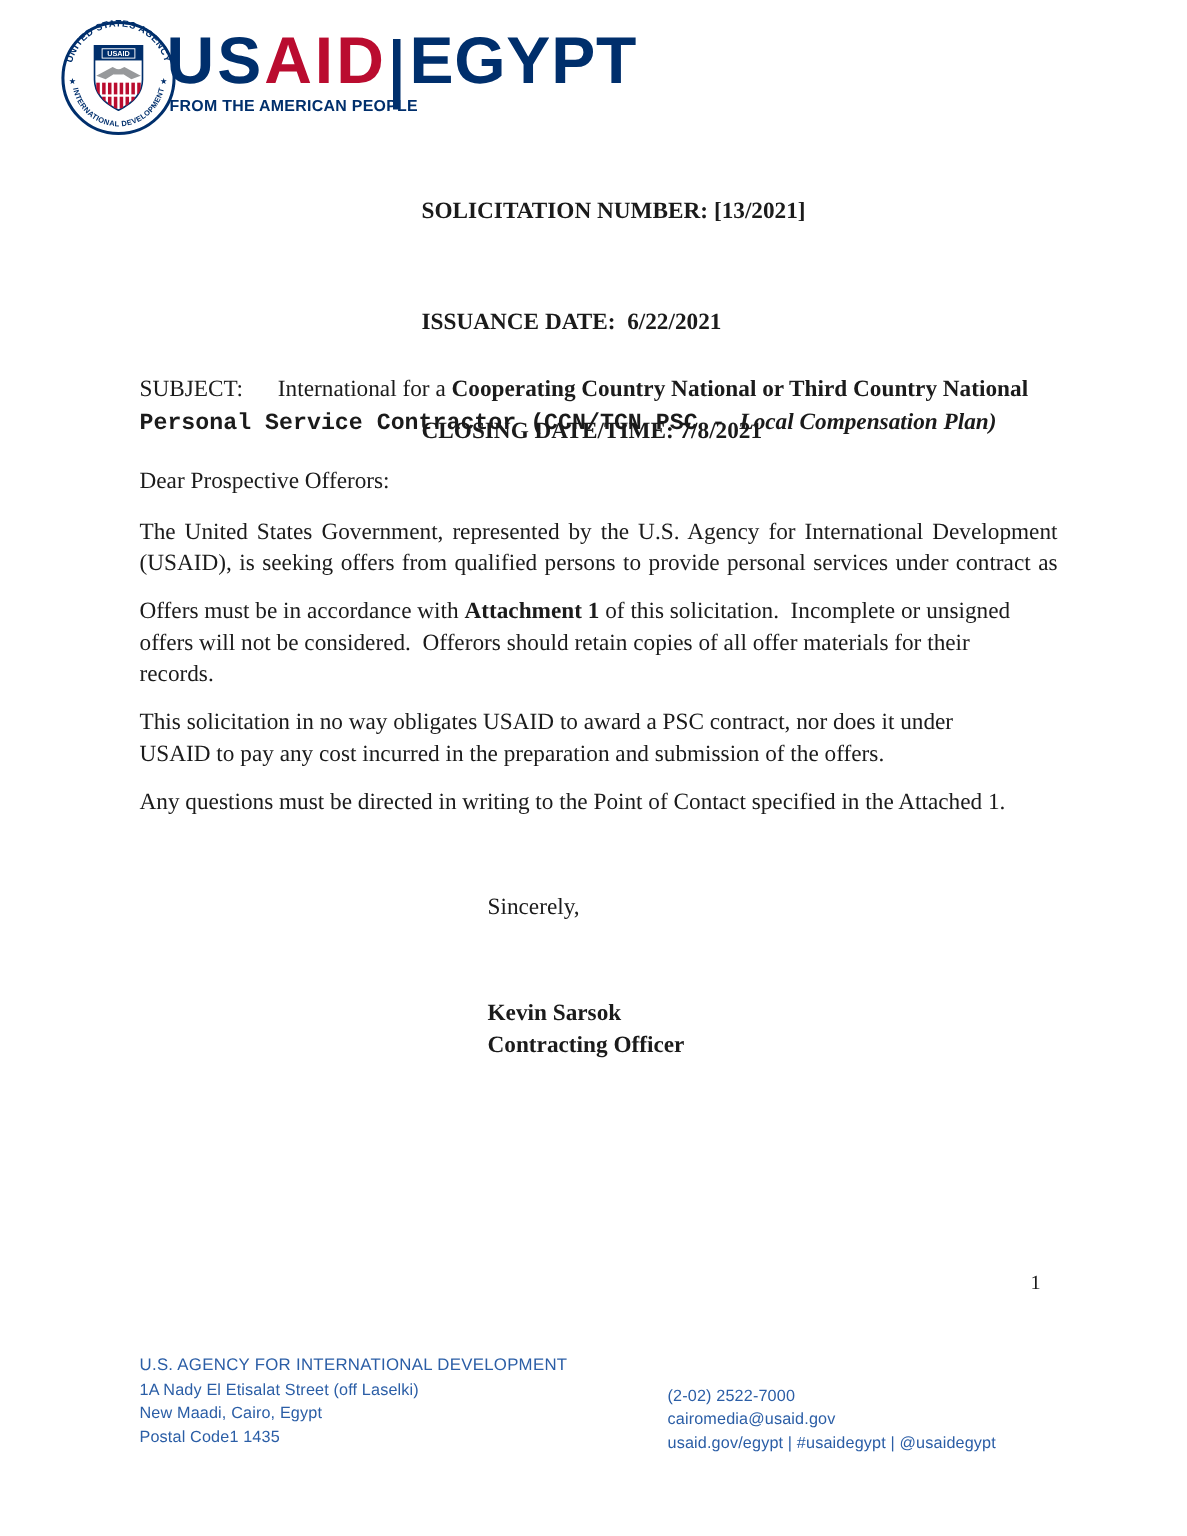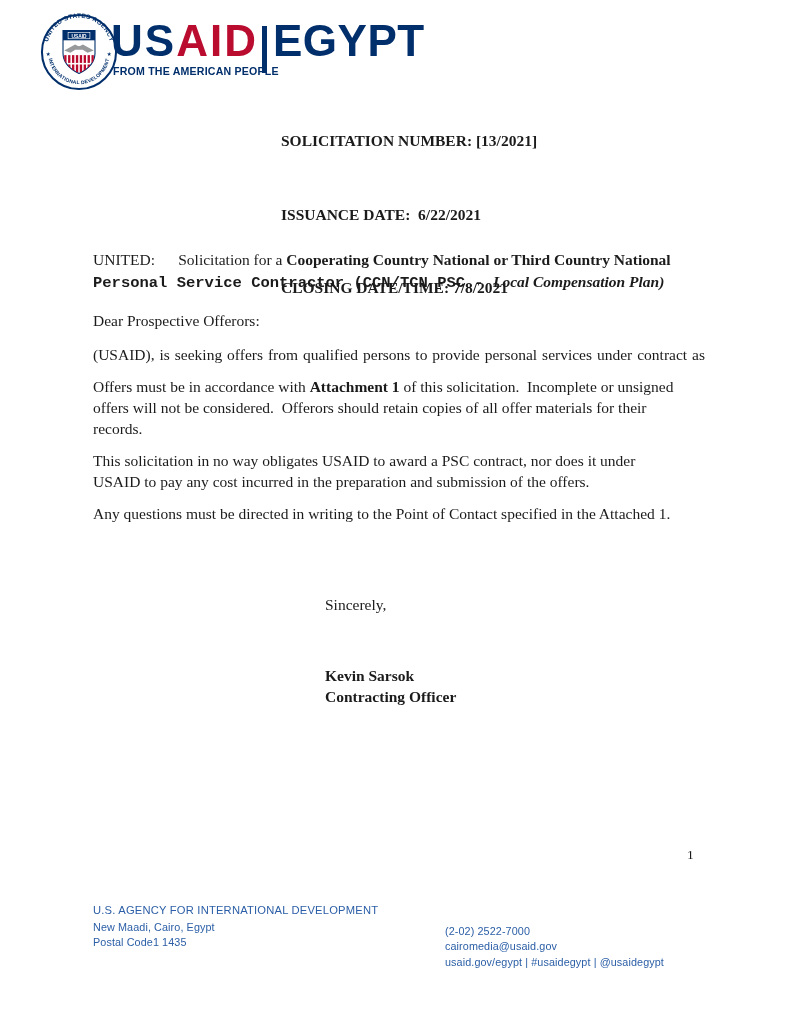--- a/index.html
+++ b/index.html
@@ -111,28 +111,29 @@
     <div class="region" style="color:#002f6c;">EGYPT</div>
   </div>
 
   <div class="sol-block">
     <div class="hline">SOLICITATION NUMBER: [13/2021]</div>
     <div class="hline">ISSUANCE DATE:  6/22/2021</div>
     <div class="hline">CLOSING DATE/TIME: 7/8/2021</div>
   </div>
 
   <div class="textblock subject">
-      <div class="line"><span>UNITED:      Solicitation for a </span><span style="font-weight: 700;">Cooperating Country National or Third Country National</span></div>
+      <div class="line"><span>SUBJECT:      International for a </span><span style="font-weight: 700;">Cooperating Country National or Third Country National</span></div>
       <div class="line"><span style="font-weight: 700; font-family: Liberation Mono, monospace;">Personal Service Contractor (CCN/TCN PSC - </span><span style="font-weight: 700; font-style: italic;">Local Compensation Plan)</span></div>
     </div>
 
   <div class="textblock salutation">Dear Prospective Offerors:</div>
 
   <div class="textblock paras" id="paragraphs">
       <div class="para">
+        <div class="line jline">The United States Government, represented by the U.S. Agency for International Development</div>
         <div class="line jline">(USAID), is seeking offers from qualified persons to provide personal services under contract as</div>
       </div>
       <div class="para">
         <div class="line"><span>Offers must be in accordance with </span><span style="font-weight: 700;">Attachment 1</span><span> of this solicitation.  Incomplete or unsigned</span></div>
         <div class="line">offers will not be considered.  Offerors should retain copies of all offer materials for their</div>
         <div class="line">records.</div>
       </div>
       <div class="para">
         <div class="line">This solicitation in no way obligates USAID to award a PSC contract, nor does it under</div>
         <div class="line">USAID to pay any cost incurred in the preparation and submission of the offers.</div>
@@ -147,20 +148,21 @@
   <div class="signature">
     <div>Kevin Sarsok</div>
     <div>Contracting Officer</div>
   </div>
 
   <div class="page-number">1</div>
 
   <div class="footer-left" style="color:#2b5ea6;">
     <div class="footer-agency">U.S. AGENCY FOR INTERNATIONAL DEVELOPMENT</div>
     <div class="footer-lines">
+        <div class="line">1A Nady El Etisalat Street (off Laselki)</div>
         <div class="line">New Maadi, Cairo, Egypt</div>
         <div class="line">Postal Code1 1435</div>
       </div>
   </div>
   <div class="footer-right footer-lines" style="color:#2b5ea6;">
       <div class="line">(2-02) 2522-7000</div>
       <div class="line">cairomedia@usaid.gov</div>
       <div class="line">usaid.gov/egypt | #usaidegypt | @usaidegypt</div>
     </div>
 

